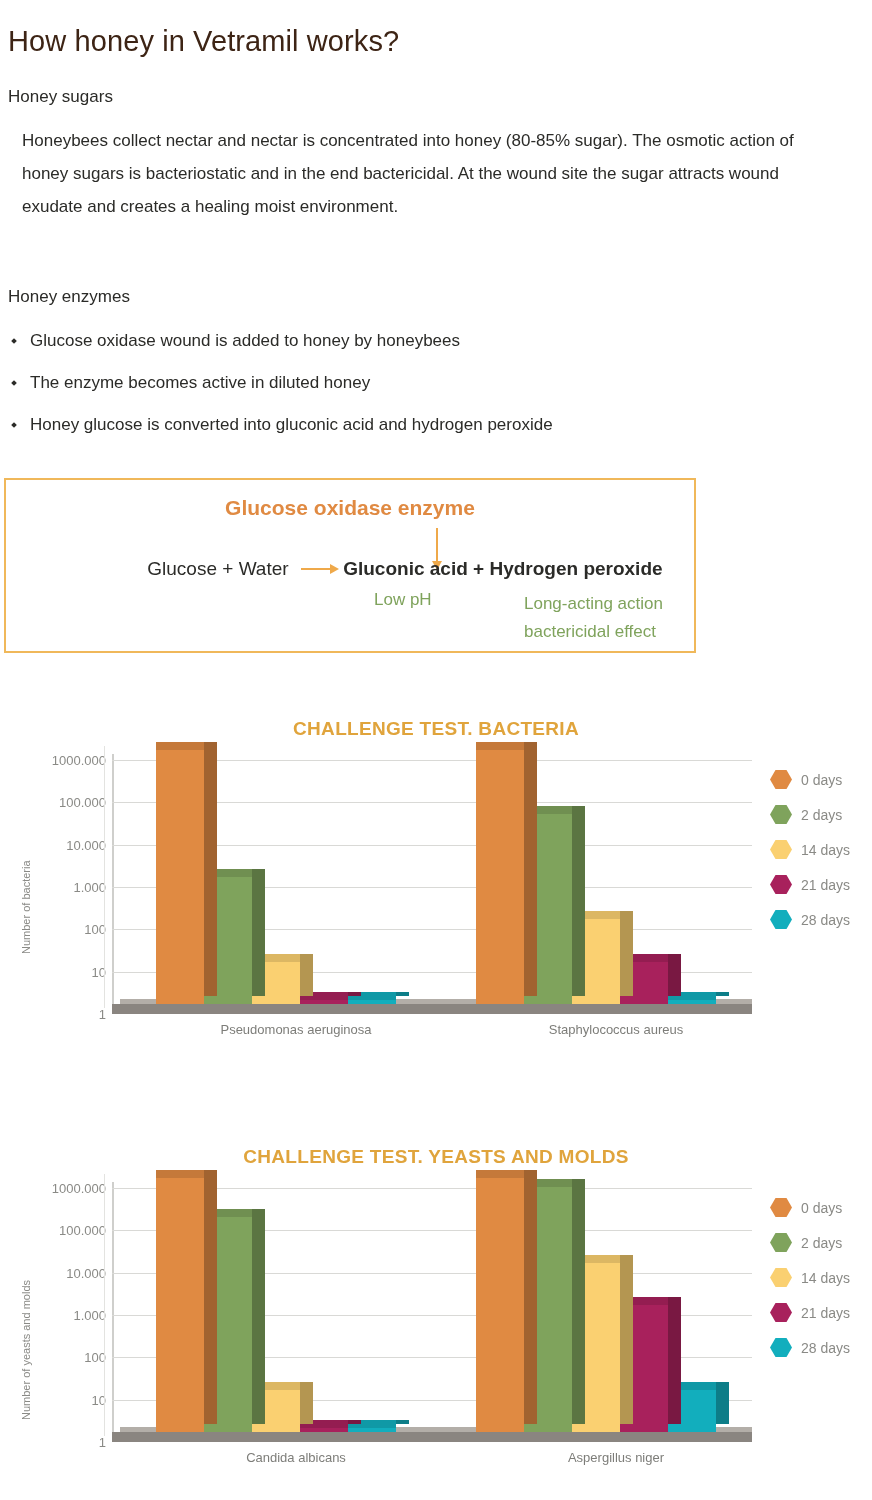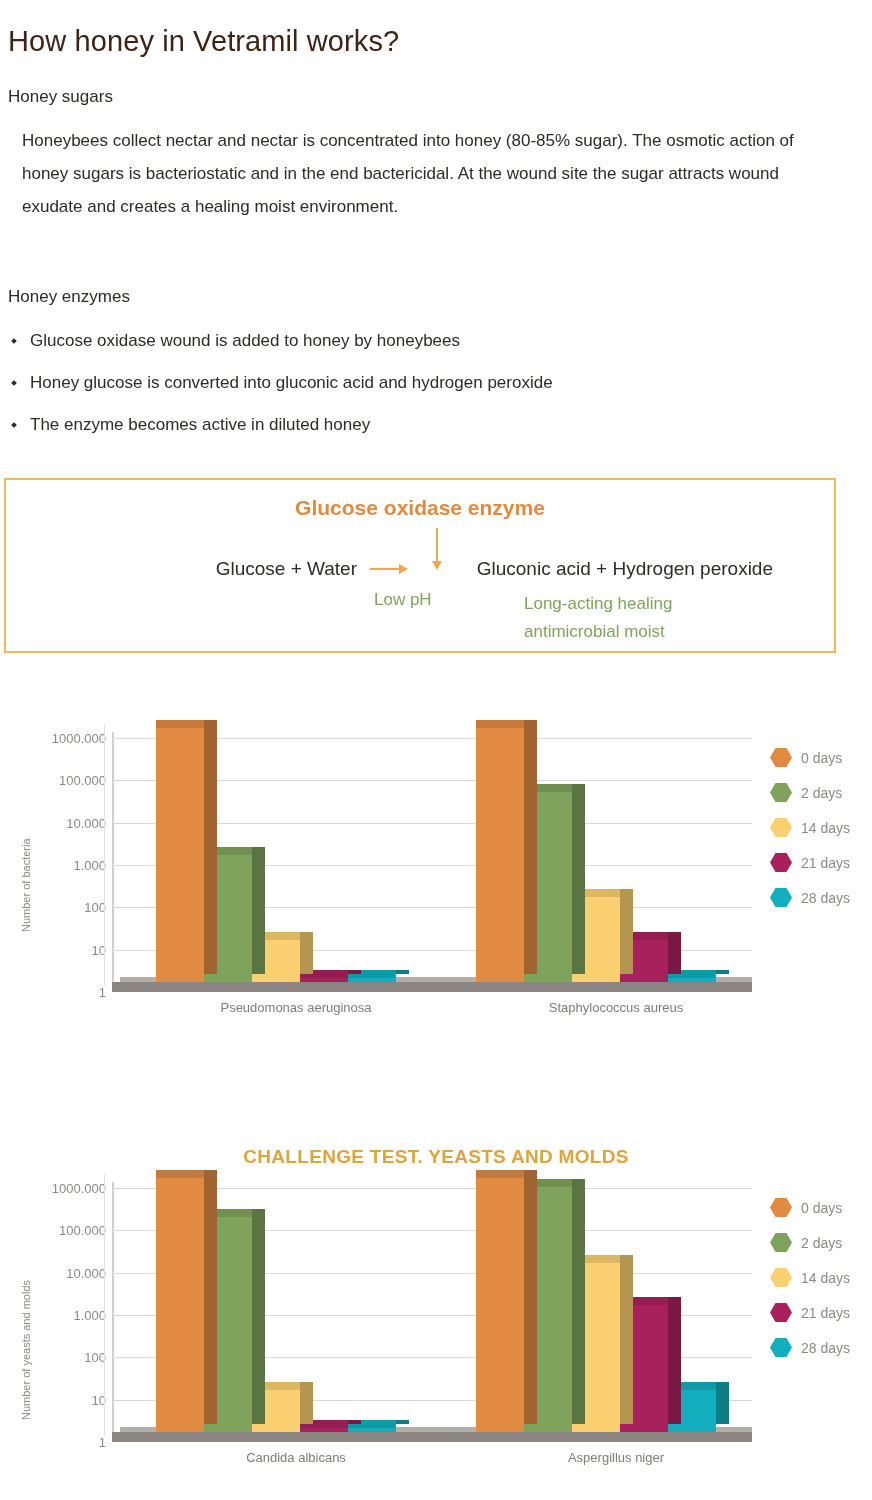--- a/index.html
+++ b/index.html
@@ -58,21 +58,21 @@
     left: 4px; top: 19px;
     width: 4px; height: 4px;
     background: #2b2b28;
     transform: rotate(45deg);
   }
 
   
   .reaction-box {
     position: absolute;
     left: 4px; top: 478px;
-    width: 832px; height: 175px;
+    width: 692px; height: 175px;
     border: 2px solid #f0b85a;
     box-sizing: border-box;
     background: #ffffff;
   }
   .rx-enzyme {
     position: absolute;
     left: 0; right: 0; top: 16px;
     text-align: center;
     font-size: 21px;
     color: #e08a42;
@@ -113,21 +113,21 @@
     width: 30px; height: 2px; background: #efa94a;
   }
   .rx-arrow-right .shaft::after {
     content: "";
     position: absolute;
     right: -8px; top: -4px;
     border-top: 5px solid transparent;
     border-bottom: 5px solid transparent;
     border-left: 9px solid #efa94a;
   }
-  .rx-right { width: 360px; text-align: right; }
+  .rx-right { width: 360px; text-align: left; font-weight: bold; }
   .rx-captions {
     position: absolute;
     left: 0; right: 0; top: 110px;
     font-size: 17px;
     color: #7fa35c;
   }
   .rx-lowph { position: absolute; left: 368px; top: 0; }
   .rx-long  { position: absolute; left: 518px; top: 0; line-height: 28px; }
 
   
@@ -297,49 +297,50 @@
 
   <div class="enzymes">
     <p class="sub-heading">Honey enzymes</p>
     <ul class="bullets">
       <li>
         <span class="bullet-dot"></span>
         <span>Glucose oxidase wound is added to honey by honeybees</span>
       </li>
       <li>
         <span class="bullet-dot"></span>
-        <span>Honey glucose is converted into gluconic acid and hydrogen peroxide</span>
+        <span>The enzyme becomes active in diluted honey</span>
       </li>
       <li>
         <span class="bullet-dot"></span>
-        <span>The enzyme becomes active in diluted honey</span>
+        <span>Honey glucose is converted into gluconic acid and hydrogen peroxide</span>
       </li>
     </ul>
   </div>
 
   <div class="reaction-box">
     <div class="rx-enzyme">Glucose oxidase enzyme</div>
     <div class="rx-arrow-down"></div>
     <div class="rx-row">
       <div class="rx-left">Glucose + Water</div>
       <div class="rx-arrow-right">
           <span class="shaft"></span>
         </div>
       <div class="rx-right">Gluconic acid + Hydrogen peroxide</div>
     </div>
     <div class="rx-captions">
       <div class="rx-lowph">Low pH</div>
       <div class="rx-long">
-        <div>Long-acting healing</div>
-        <div>antimicrobial moist</div>
+        <div>Long-acting action</div>
+        <div>bactericidal effect</div>
       </div>
     </div>
   </div>
 
   <div class="chart-block" id="chart-0" style="top:718px;">
+    <p class="chart-title">CHALLENGE TEST. BACTERIA</p>
     <div class="chart-area">
       <div class="axis-title" style="left:20px; top:200px;">Number of bacteria</div>
       <div class="ylabels">
           <span style="top: 6px;">1000.000</span>
           <span style="top: 48.3333px;">100.000</span>
           <span style="top: 90.6667px;">10.000</span>
           <span style="top: 133px;">1.000</span>
           <span style="top: 175.333px;">100</span>
           <span style="top: 217.667px;">10</span>
           <span style="top: 260px;">1</span>

